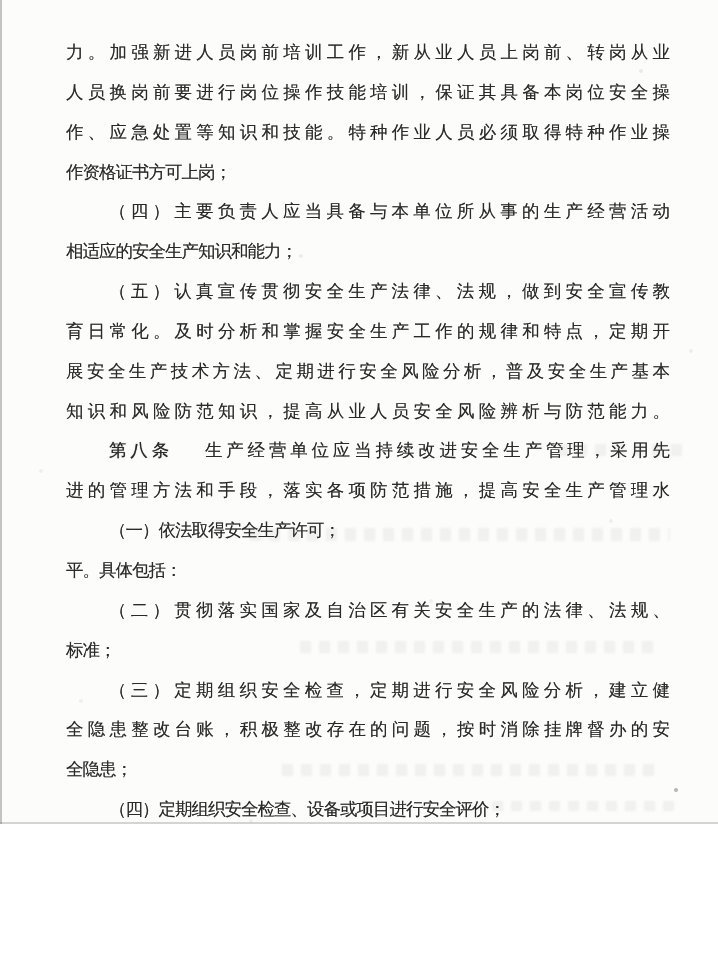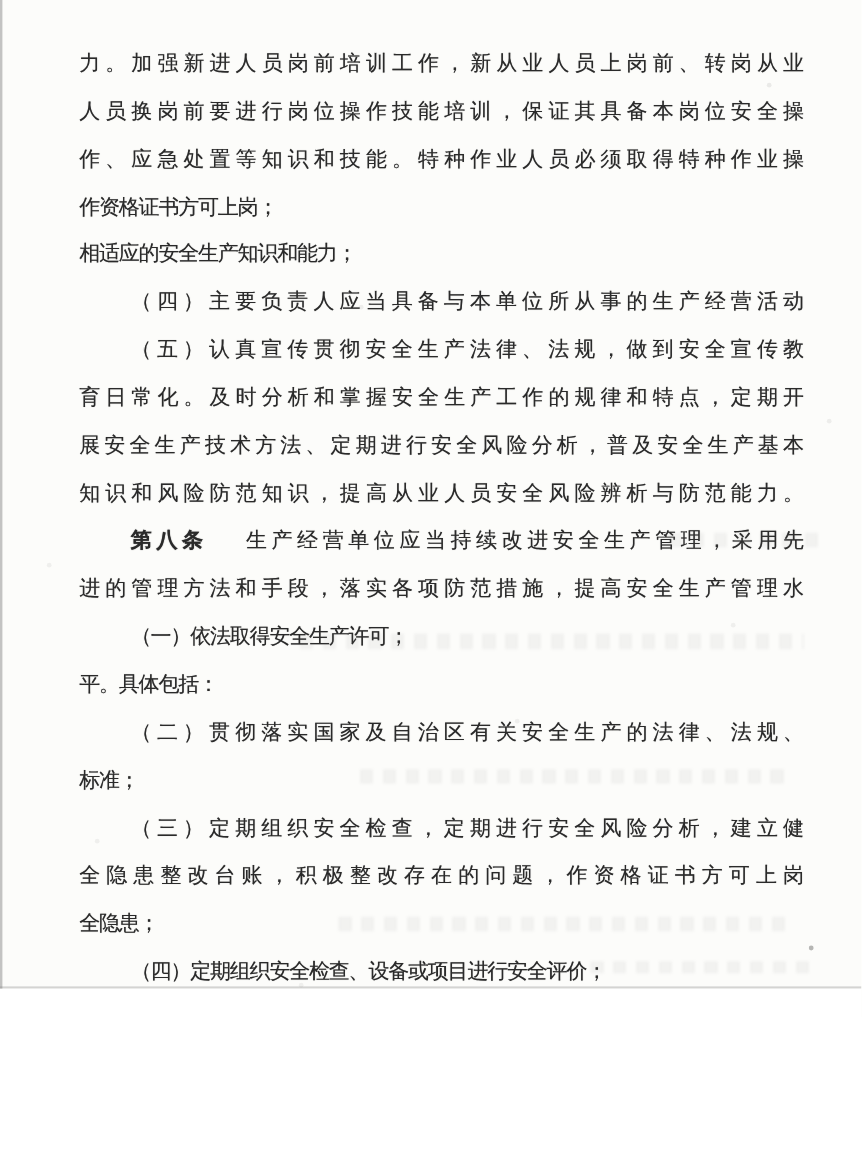--- a/index.html
+++ b/index.html
@@ -35,21 +35,21 @@
   }
   
   .fill {
     text-align: justify;
     text-align-last: justify;
   }
   
   .solid { letter-spacing: -1px; }
   .indent { padding-left: 43px; }
   .term {
-    font-weight: bold;
+    font-weight: normal;
     margin-right: 32px;
     text-shadow: 0 0 0.8px rgba(30,30,30,.8);
   }
   .footer {
     position: absolute;
     left: 84px;
     top: 944px;
     font-size: 18px;
     letter-spacing: 4px;
     color: #222;
@@ -98,36 +98,36 @@
 </head>
 <body>
 
 <div class="page">
 
   <div class="textblock">
     <div class="line fill">力。加强新进人员岗前培训工作，新从业人员上岗前、转岗从业</div>
     <div class="line fill">人员换岗前要进行岗位操作技能培训，保证其具备本岗位安全操</div>
     <div class="line fill">作、应急处置等知识和技能。特种作业人员必须取得特种作业操</div>
     <div class="line solid">作资格证书方可上岗；</div>
+    <div class="line fill indent">（四）主要负责人应当具备与本单位所从事的生产经营活动</div>
     <div class="line solid">相适应的安全生产知识和能力；</div>
-    <div class="line fill indent">（四）主要负责人应当具备与本单位所从事的生产经营活动</div>
     <div class="line fill indent">（五）认真宣传贯彻安全生产法律、法规，做到安全宣传教</div>
     <div class="line fill">育日常化。及时分析和掌握安全生产工作的规律和特点，定期开</div>
     <div class="line fill">展安全生产技术方法、定期进行安全风险分析，普及安全生产基本</div>
     <div class="line fill">知识和风险防范知识，提高从业人员安全风险辨析与防范能力。</div>
     <div class="line fill indent">
       <span class="term">第八条</span><span>生产经营单位应当持续改进安全生产管理，采用先</span>
     </div>
     <div class="line fill">进的管理方法和手段，落实各项防范措施，提高安全生产管理水</div>
     <div class="line solid indent">（一）依法取得安全生产许可；</div>
     <div class="line solid">平。具体包括：</div>
     <div class="line fill indent">（二）贯彻落实国家及自治区有关安全生产的法律、法规、</div>
     <div class="line solid">标准；</div>
     <div class="line fill indent">（三）定期组织安全检查，定期进行安全风险分析，建立健</div>
-    <div class="line fill">全隐患整改台账，积极整改存在的问题，作资格证书方可上岗</div>
+    <div class="line fill">全隐患整改台账，积极整改存在的问题，按时消除挂牌督办的安</div>
     <div class="line solid">全隐患；</div>
     <div class="line solid indent">（四）定期组织安全检查、设备或项目进行安全评价；</div>
     <div class="line solid">全生产标准化创建工作；</div>
   </div>
 
   <div class="footer">- 6 -</div>
 
   <div class="artifact a1"></div>
   <div class="artifact a2"></div>
   <div class="artifact a3"></div>

